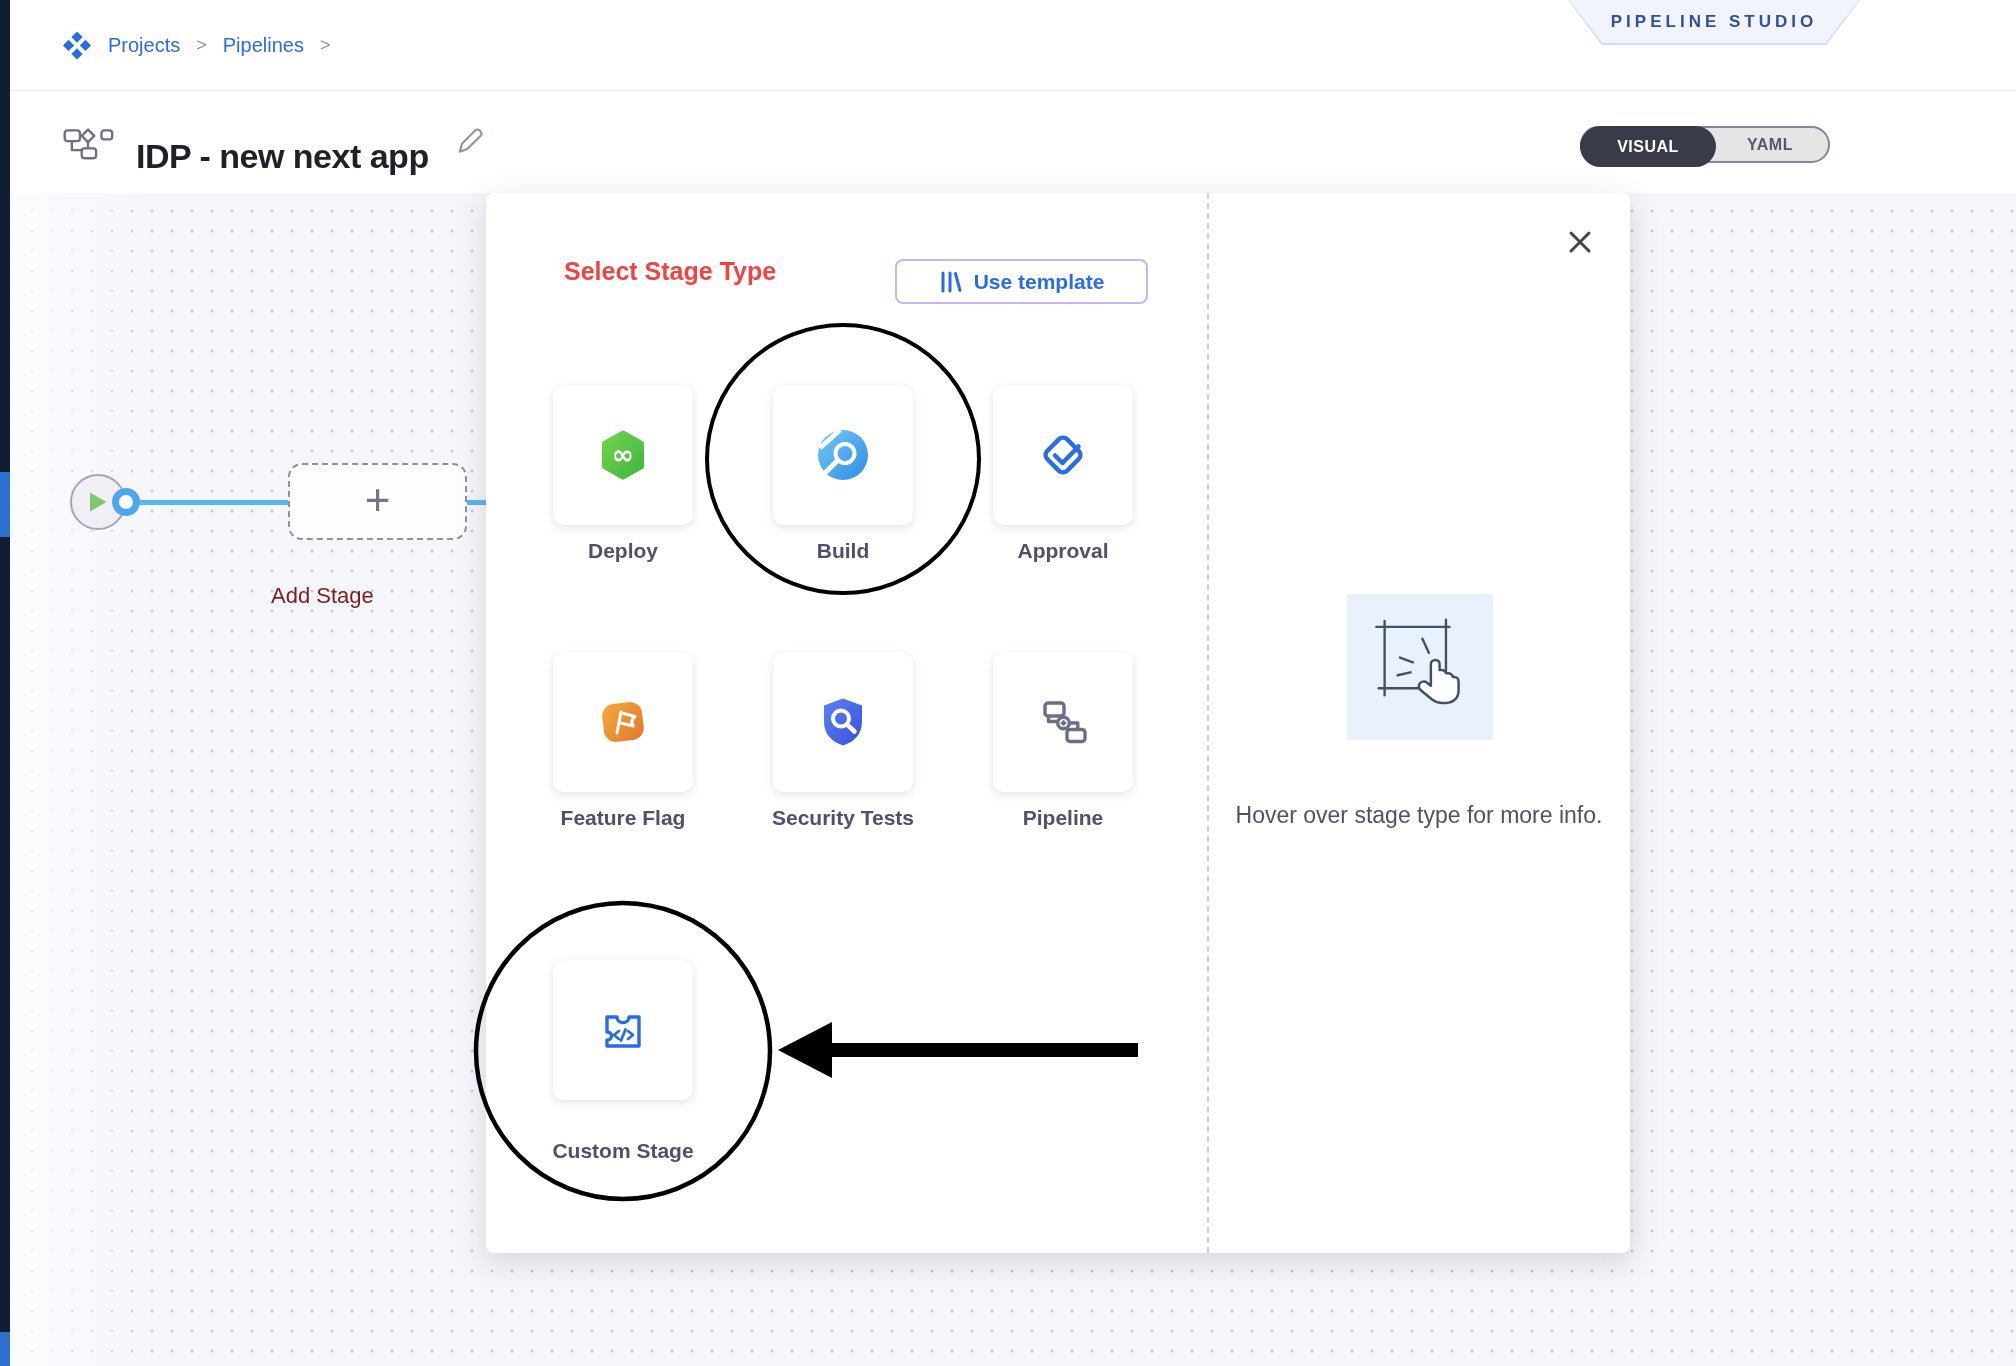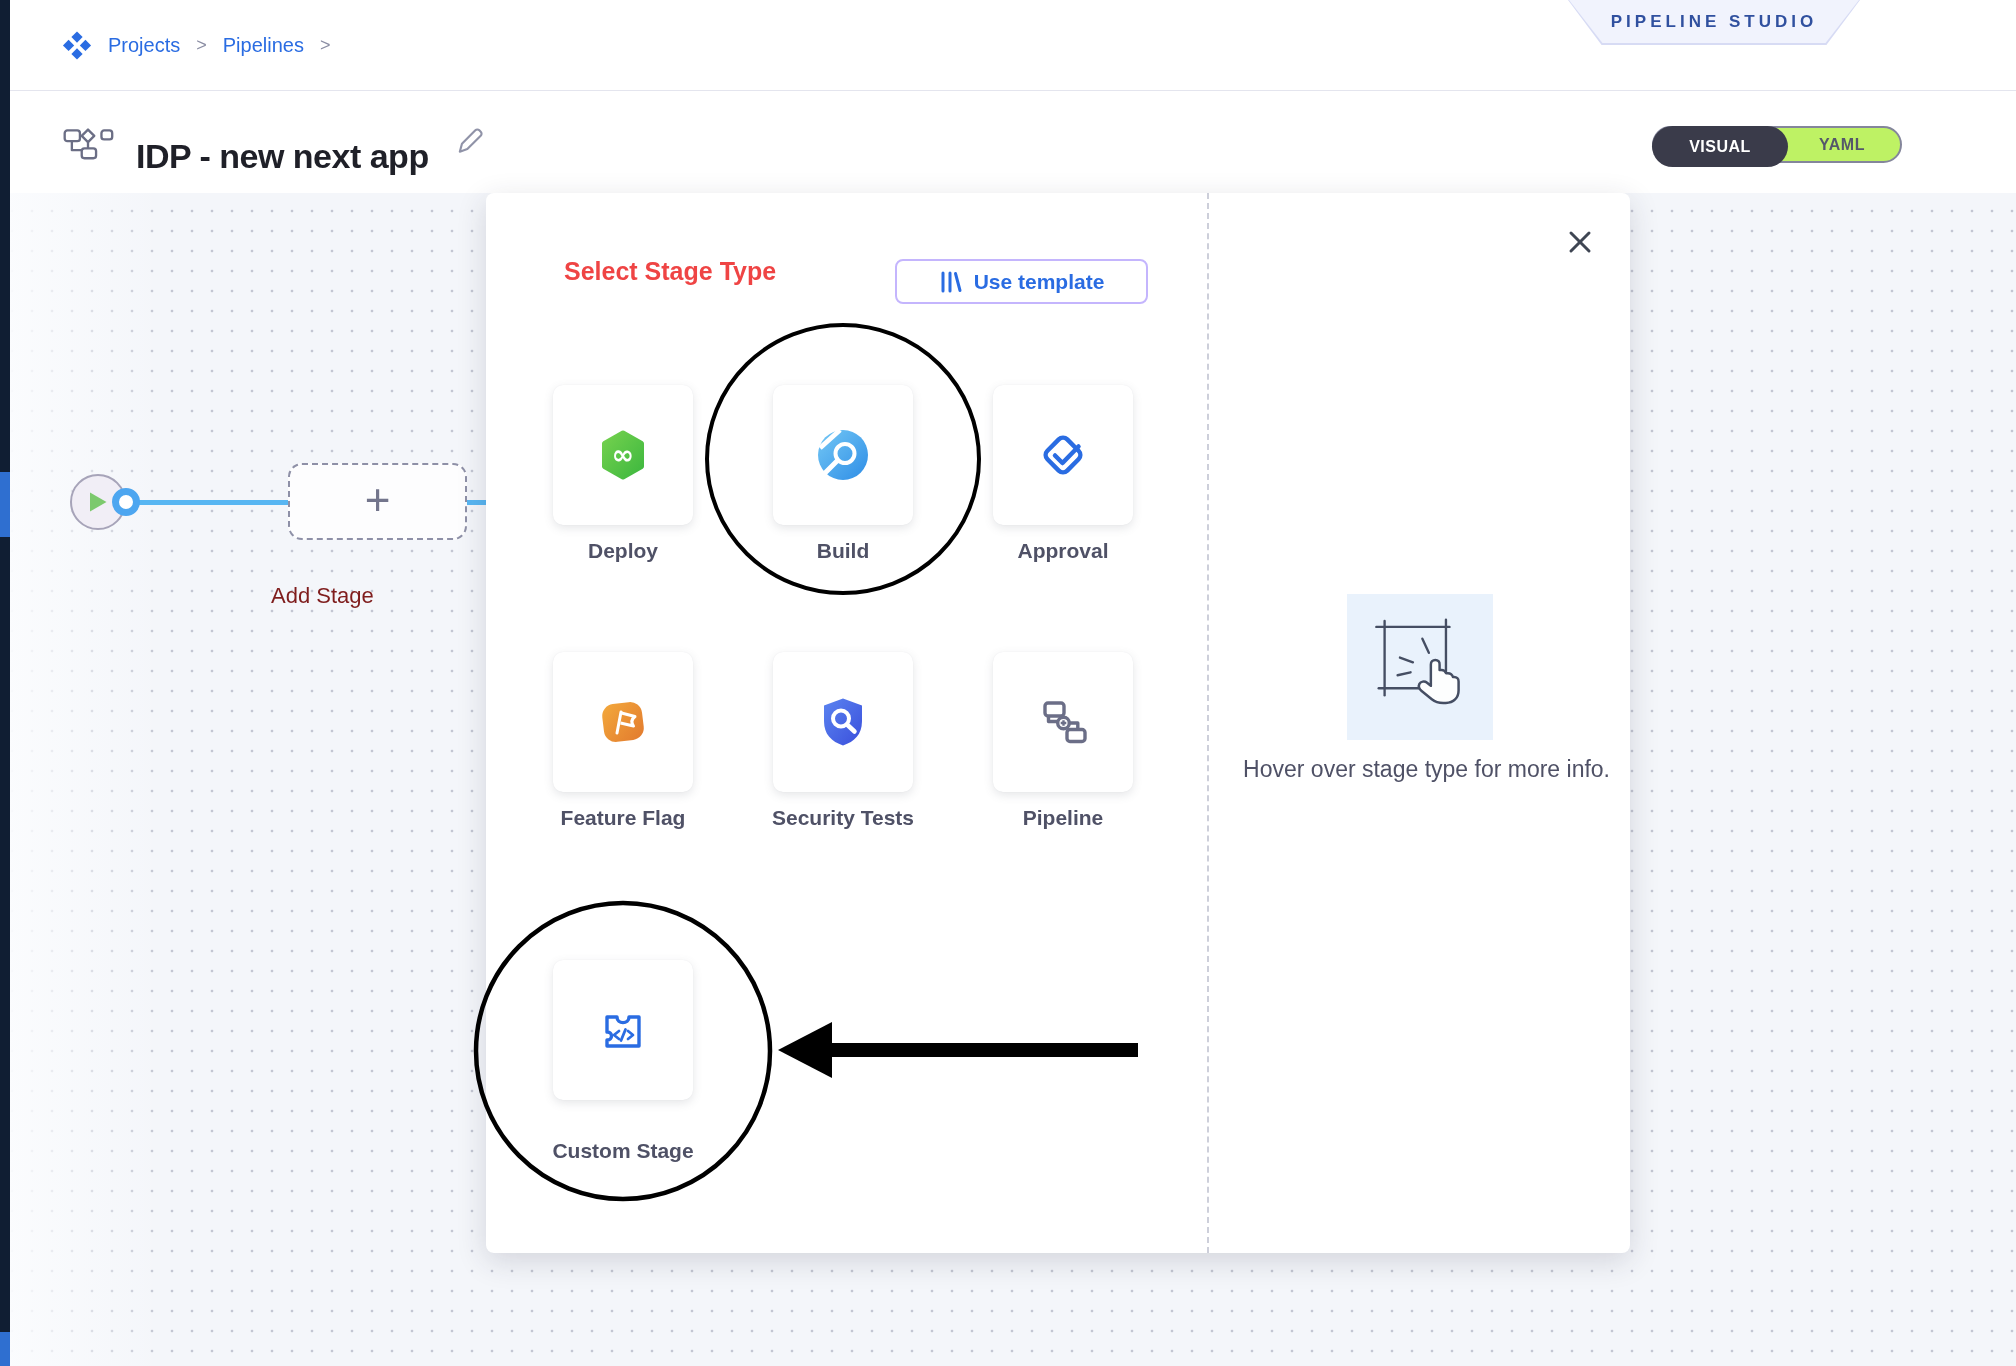--- a/index.html
+++ b/index.html
@@ -24,22 +24,22 @@
   .page-title { font-size:34px; font-weight:bold; color:#1f2028; margin-left:22px; letter-spacing:-0.5px;margin-top:28px; }
   .pencil { margin-left:26px; cursor:pointer; }
 
   .studio-badge { position:absolute; left:1568px; top:0; width:292px; height:45px; z-index:6;
     clip-path:polygon(0 0,100% 0,88.5% 100%,11.5% 100%); background:#d7dbf4; }
   .studio-badge .inner { position:absolute; inset:0 0 2px 0;
     clip-path:polygon(1px 0,291px 0,88.2% 100%,11.8% 100%); background:#f1f3fd;
     display:flex; align-items:center; justify-content:center;
     color:#30509f; font-weight:bold; font-size:17px; letter-spacing:4px; }
 
-  .view-toggle { position:absolute; left:1652px; top:126px; width:250px; height:37px; z-index:6;
-    border:2px solid #84869b; border-radius:19px; background:#bef264; }
+  .view-toggle { position:absolute; left:1580px; top:126px; width:250px; height:37px; z-index:6;
+    border:2px solid #84869b; border-radius:19px; background:#e5e5e5; }
   .seg-visual { position:absolute; left:-2px; top:-2px; width:136px; height:41px; border-radius:21px;
     background:#3a3b4a; color:#fff; display:flex; align-items:center; justify-content:center;
     font-weight:bold; font-size:16px; letter-spacing:0.5px; cursor:pointer; }
   .seg-yaml { position:absolute; right:0; top:0; width:116px; height:33px;
     display:flex; align-items:center; justify-content:center;
     color:#55576a; font-weight:bold; font-size:16px; letter-spacing:0.5px; cursor:pointer; }
 
   
   .canvas { position:absolute; left:10px; top:193px; width:2006px; height:1173px;
     background-color:#f4f6fa;
@@ -99,21 +99,21 @@
   .lab-c2r2 { left:265px; top:609px; }
   .lab-c3r2 { left:485px; top:609px; }
   .lab-c1r3 { left:45px;  top:917px;margin-top:25px; }
   .lab-2line { width:150px; left:62px; }
   .lab-2line.c2 { left:282px; }
 
   .icon-badge { width:56px; height:56px; display:flex; align-items:center; justify-content:center; }
 
   .info-illo { position:absolute; left:861px; top:401px; width:146px; height:146px;
     background:#e9f2fc; display:flex; align-items:center; justify-content:center; }
-  .info-hint { position:absolute; left:742px; top:560px; width:382px; text-align:right;
+  .info-hint { position:absolute; left:742px; top:606px; width:382px; text-align:center;
     font-size:23px; color:#4f5166; line-height:32px; }
 
   
   .annotations { position:absolute; left:0; top:0; width:2016px; height:1366px; z-index:40; pointer-events:none; }
 </style>
 </head>
 <body>
 
 <div class="rail">
   <div class="rail-seg a"></div>

